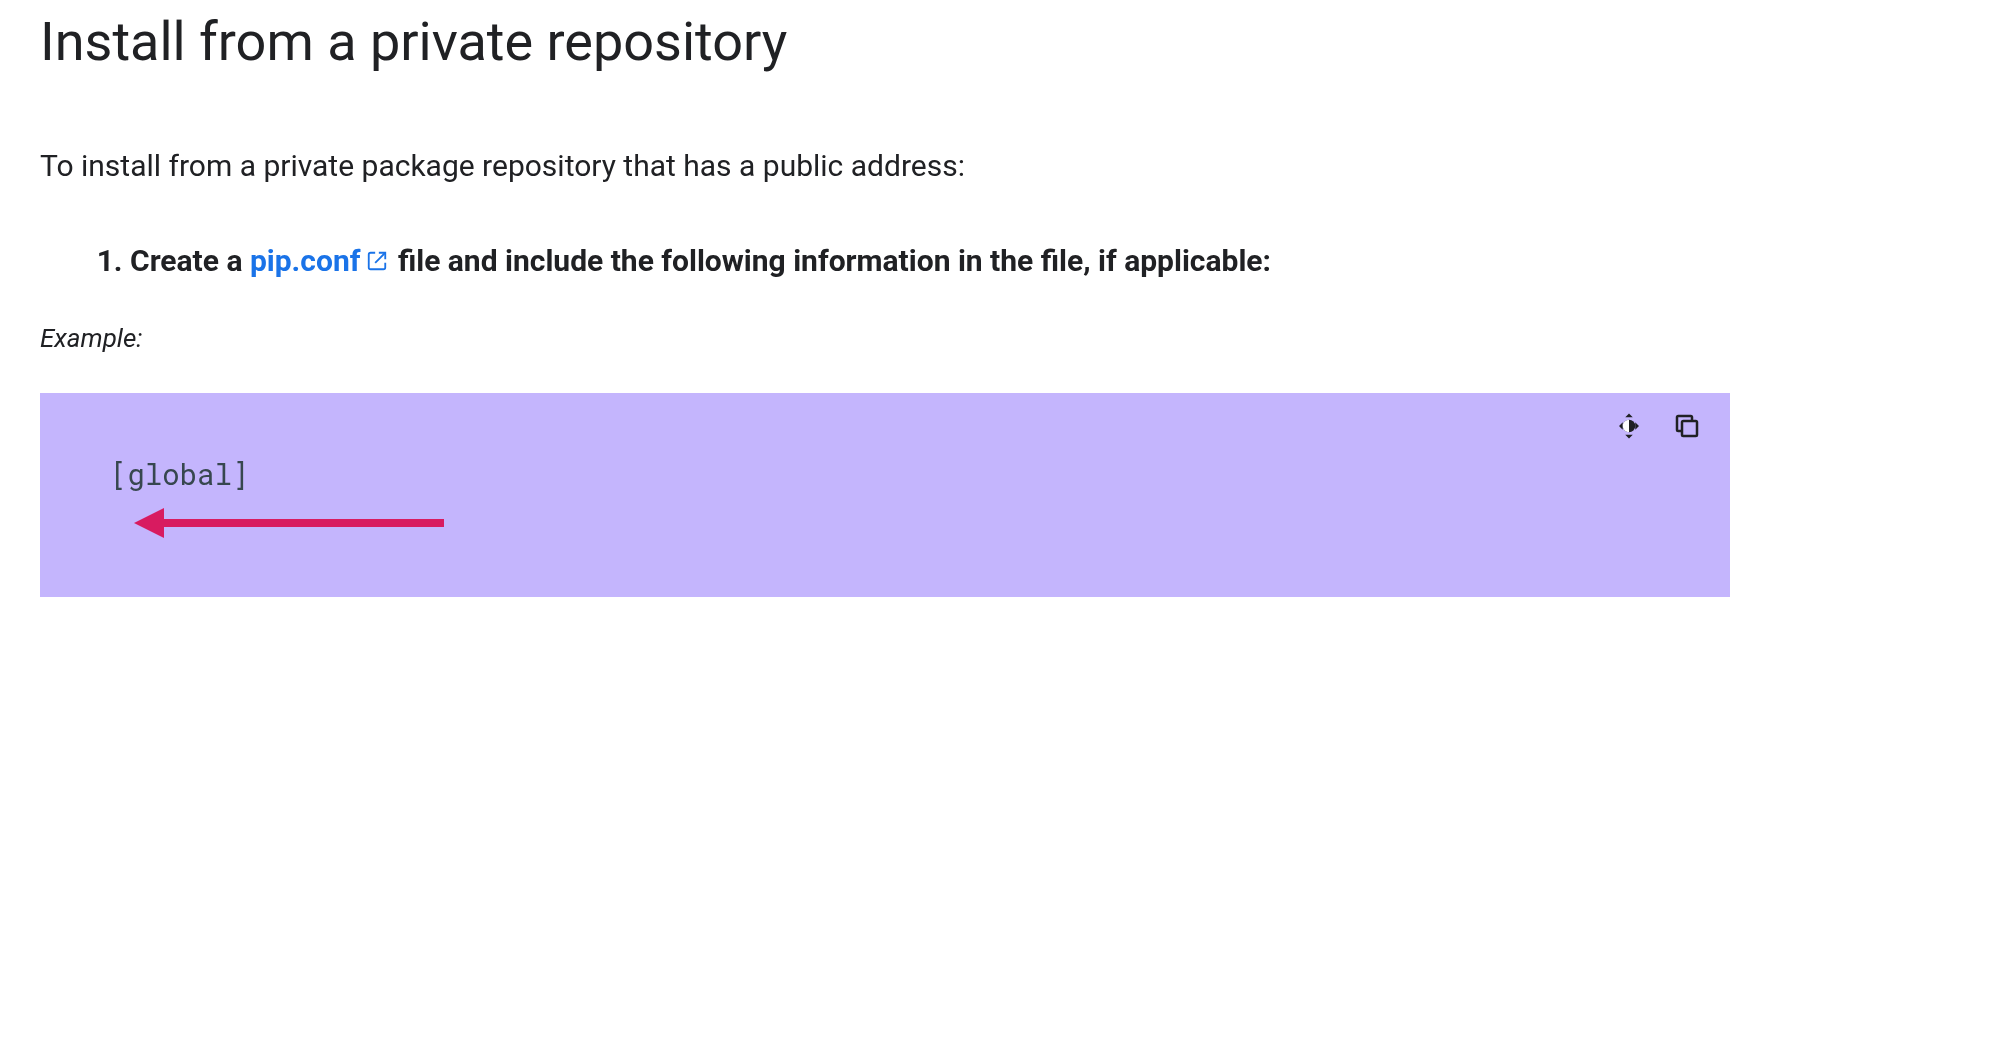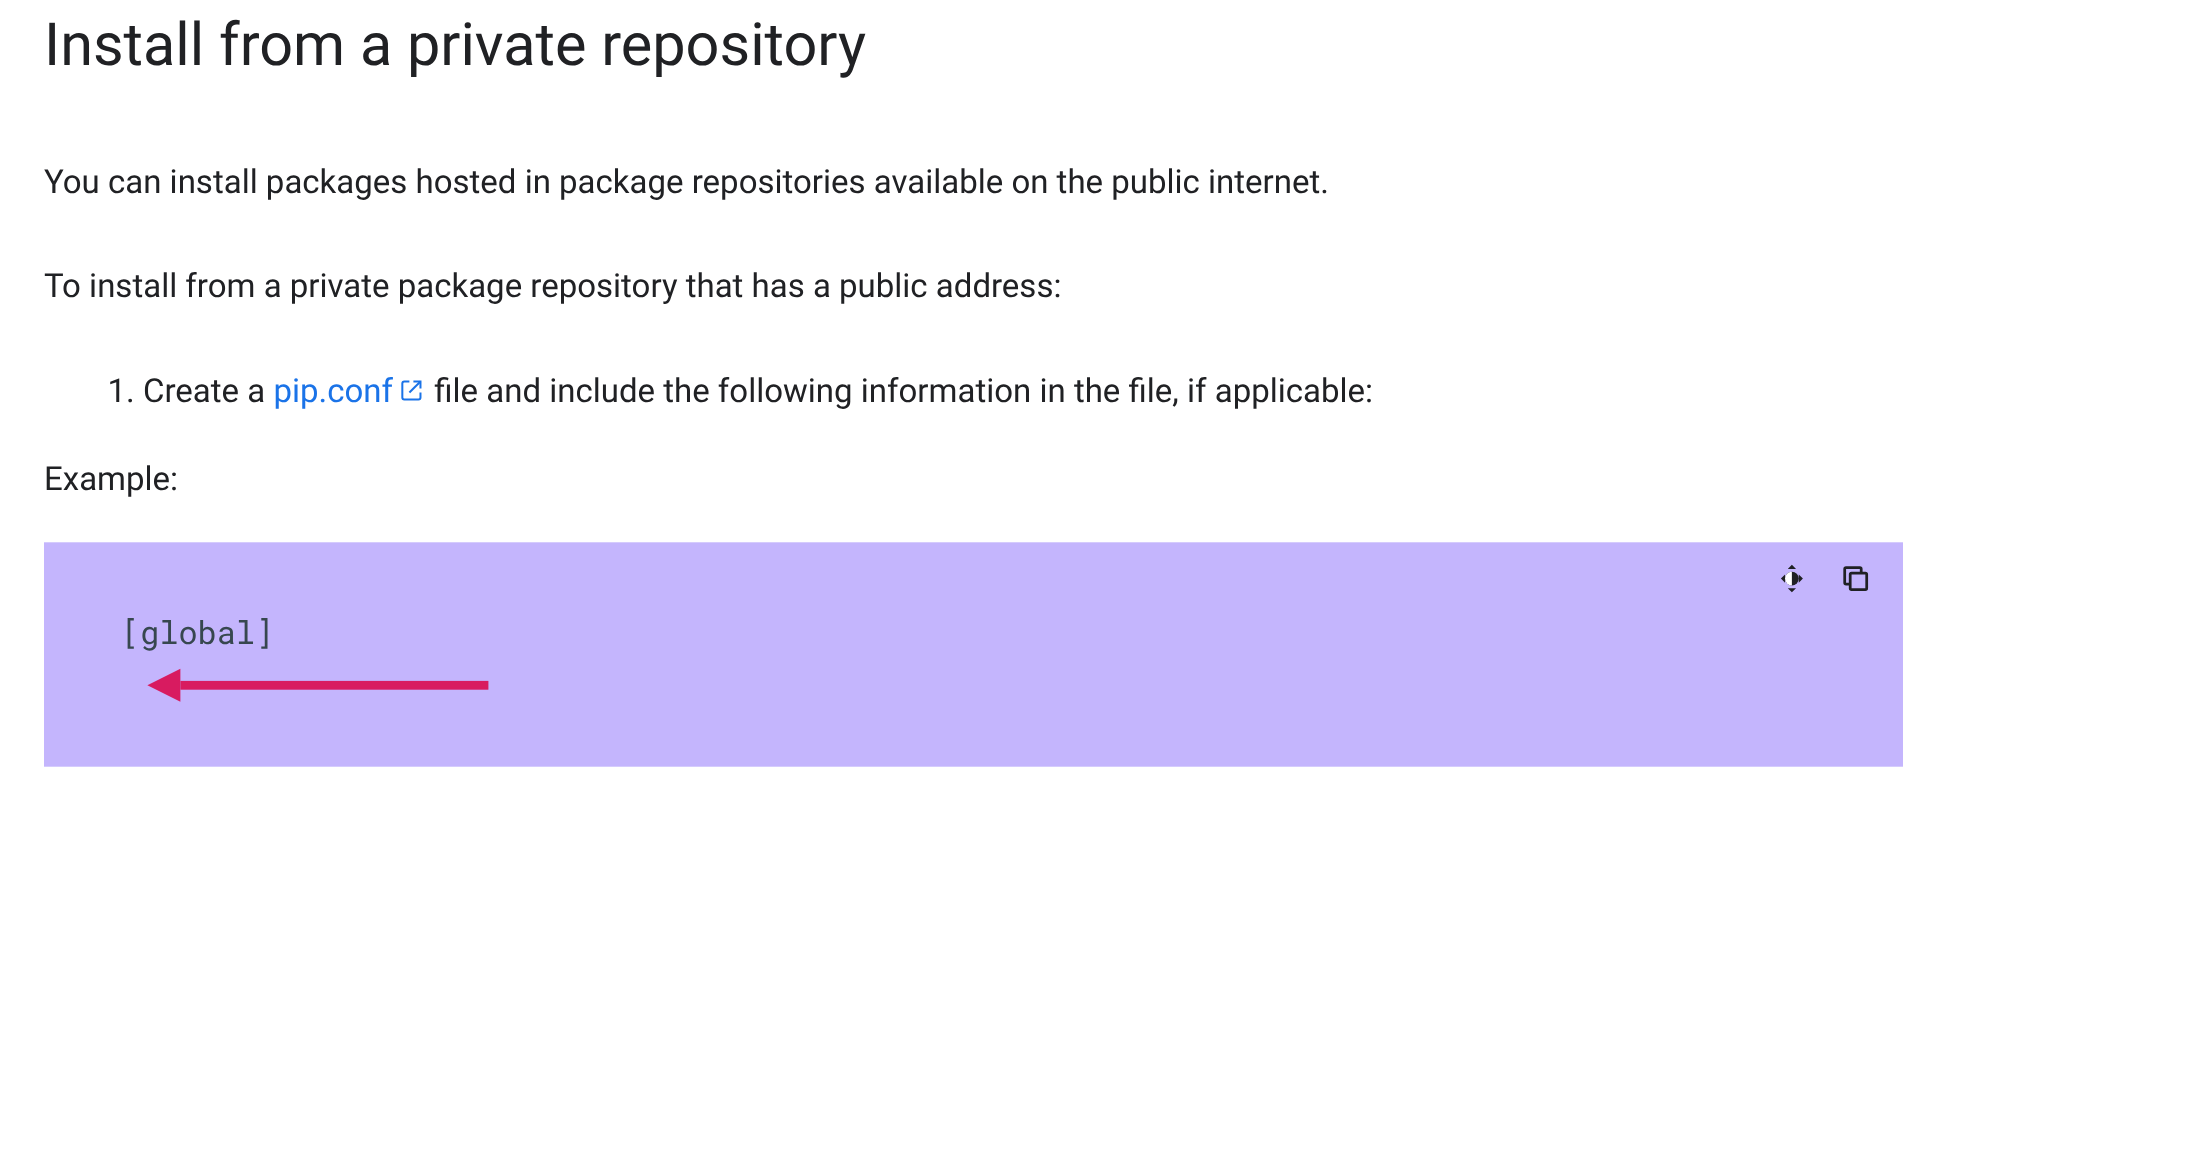--- a/index.html
+++ b/index.html
@@ -47,35 +47,37 @@
     font-family: "Roboto Mono", Menlo, Consolas, monospace;
     background: #f1f3f4;
     padding: 2px 8px;
     font-size: 28px;
     color: #37474f;
   }
   ol.steps {
     font-size: 30px;
     margin: 0 0 40px 0;
     padding-left: 90px;
+    font-weight: bold;
   }
   ol.steps > li {
     margin-bottom: 30px;
     line-height: 1.5;
   }
   ul.sub {
     list-style: disc;
     margin: 30px 0 0 0;
     padding-left: 110px;
     font-size: 30px;
   }
   ul.sub li { line-height: 1.5; }
   .example-label {
-    font-size: 30px;
+    font-size: 26px;
     margin: 40px 0 40px 0;
+    font-style: italic;
   }
   .codeblock {
     position: relative;
     background: #c4b5fd;
     padding: 60px 40px 60px 70px;
     font-family: "Roboto Mono", Menlo, Consolas, monospace;
     font-size: 29px;
     color: #37474f;
     line-height: 1.45;
     width: 1690px;
@@ -133,21 +135,20 @@
   }
   .tool-btn svg { display:block; width:100%; height:100%; }
 </style>
 </head>
 <body>
 
 <div class="page">
 
   <h1 class="title">Install from a private repository</h1>
 
-  <p class="para">You can install packages hosted in package repositories available on the public internet.</p>
 
 
   <p class="para">To install from a private package repository that has a public address:</p>
 
   <ol class="steps">
     <li>
       <span>Create a </span><a class="link" href="#"><span>pip.conf</span><span class="ext-icon"><svg viewBox="0 0 24 24" fill="none" stroke="#1a73e8" stroke-width="2">
               <path d="M14 3h7v7"></path>
               <path d="M10 14 21 3"></path>
               <path d="M21 14v5a2 2 0 0 1-2 2H5a2 2 0 0 1-2-2V5a2 2 0 0 1 2-2h5"></path>

